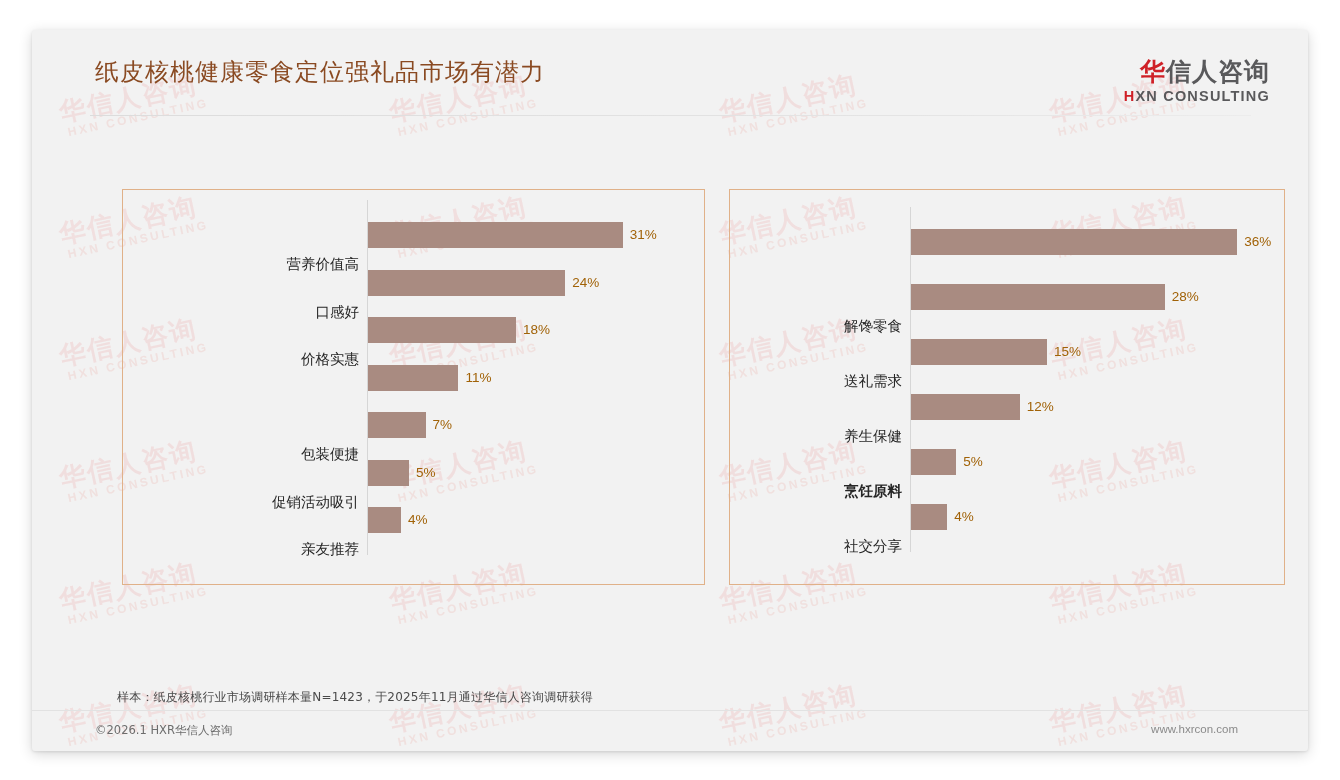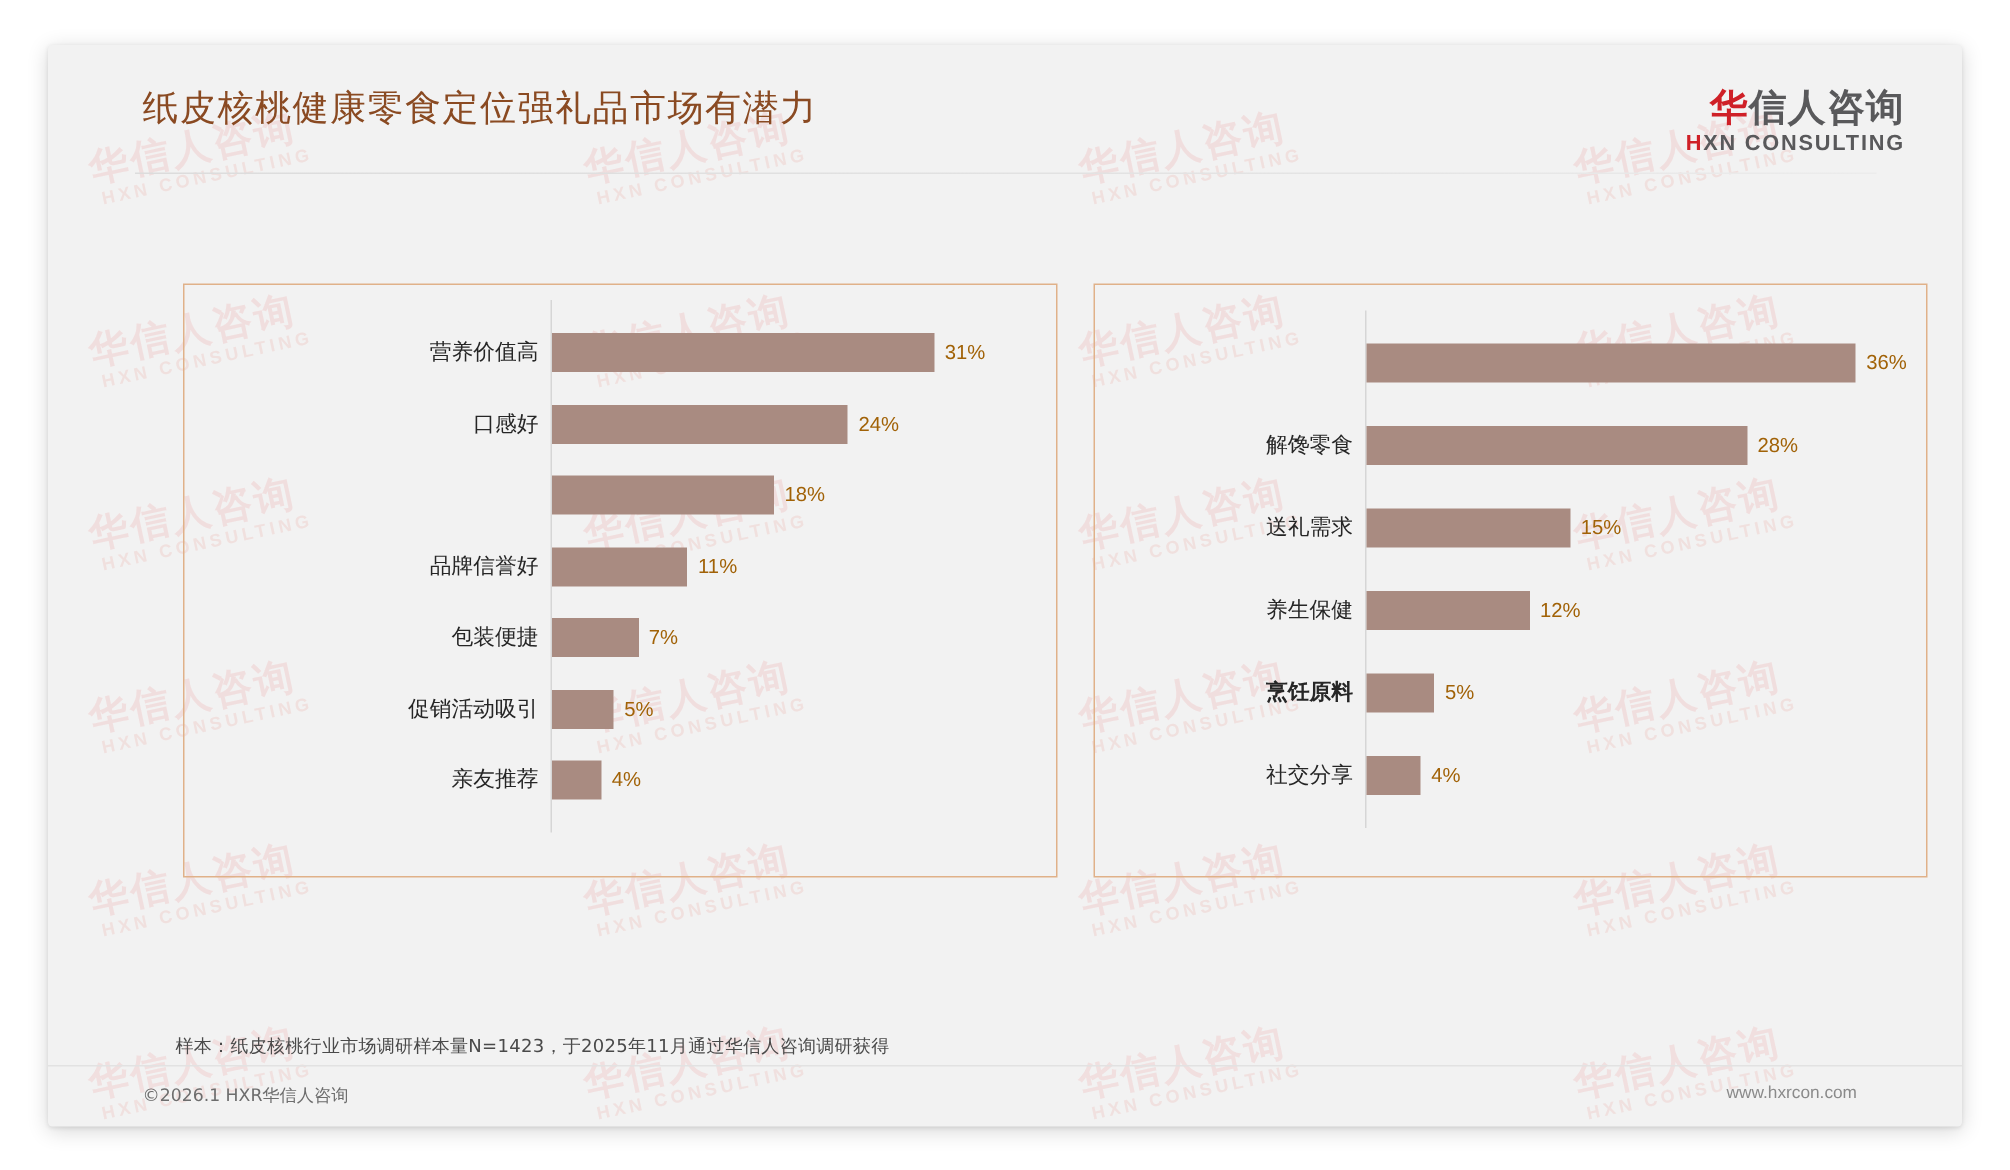--- a/index.html
+++ b/index.html
@@ -154,20 +154,21 @@
     background: #d6d6d6;
   }
   .bar-label {
     position: absolute;
     text-align: right;
     font-size: 14.5px;
     color: #262626;
     font-family: "DejaVu Sans", "Liberation Sans", sans-serif;
     white-space: nowrap;
     line-height: 26px;
+    margin-top: 29px;
   }
   .bar {
     position: absolute;
     height: 26px;
     background: #a98b81;
   }
   .bar-value {
     position: absolute;
     font-size: 13.5px;
     color: #a16207;
@@ -346,23 +347,23 @@
   <div class="chart-block" id="chart-block-left">
     <div class="chart-panel" id="panel-left">
       <div class="plot" id="plot-left">
         <div class="axis-line" style="left: 244px; top: 10px; bottom: auto; height: 355px;"></div>
       <div class="bar-label" style="top: 32px; right: 345px; left: 0px; width: 236px;">营养价值高</div>
           <div class="bar" style="top: 32px; left: 245px; width: 254.82px; background: rgb(169, 139, 129);"></div>
           <div class="bar-value" style="top: 32px; left: 506.82px;">31%</div>
           <div class="bar-label" style="top: 79.5px; right: 345px; left: 0px; width: 236px;">口感好</div>
           <div class="bar" style="top: 79.5px; left: 245px; width: 197.28px; background: rgb(169, 139, 129);"></div>
           <div class="bar-value" style="top: 79.5px; left: 449.28px;">24%</div>
+          <div class="bar-label" style="top: 127px; right: 345px; left: 0px; width: 236px;">价格实惠</div>
           <div class="bar" style="top: 127px; left: 245px; width: 147.96px; background: rgb(169, 139, 129);"></div>
           <div class="bar-value" style="top: 127px; left: 399.96px;">18%</div>
-          <div class="bar-label" style="top: 174.5px; right: 345px; left: 0px; width: 236px;">品牌信誉好</div>
           <div class="bar" style="top: 174.5px; left: 245px; width: 90.42px; background: rgb(169, 139, 129);"></div>
           <div class="bar-value" style="top: 174.5px; left: 342.42px;">11%</div>
           <div class="bar-label" style="top: 222px; right: 345px; left: 0px; width: 236px;">包装便捷</div>
           <div class="bar" style="top: 222px; left: 245px; width: 57.54px; background: rgb(169, 139, 129);"></div>
           <div class="bar-value" style="top: 222px; left: 309.54px;">7%</div>
           <div class="bar-label" style="top: 269.5px; right: 345px; left: 0px; width: 236px;">促销活动吸引</div>
           <div class="bar" style="top: 269.5px; left: 245px; width: 41.1px; background: rgb(169, 139, 129);"></div>
           <div class="bar-value" style="top: 269.5px; left: 293.1px;">5%</div>
           <div class="bar-label" style="top: 317px; right: 345px; left: 0px; width: 236px;">亲友推荐</div>
           <div class="bar" style="top: 317px; left: 245px; width: 32.88px; background: rgb(169, 139, 129);"></div>

